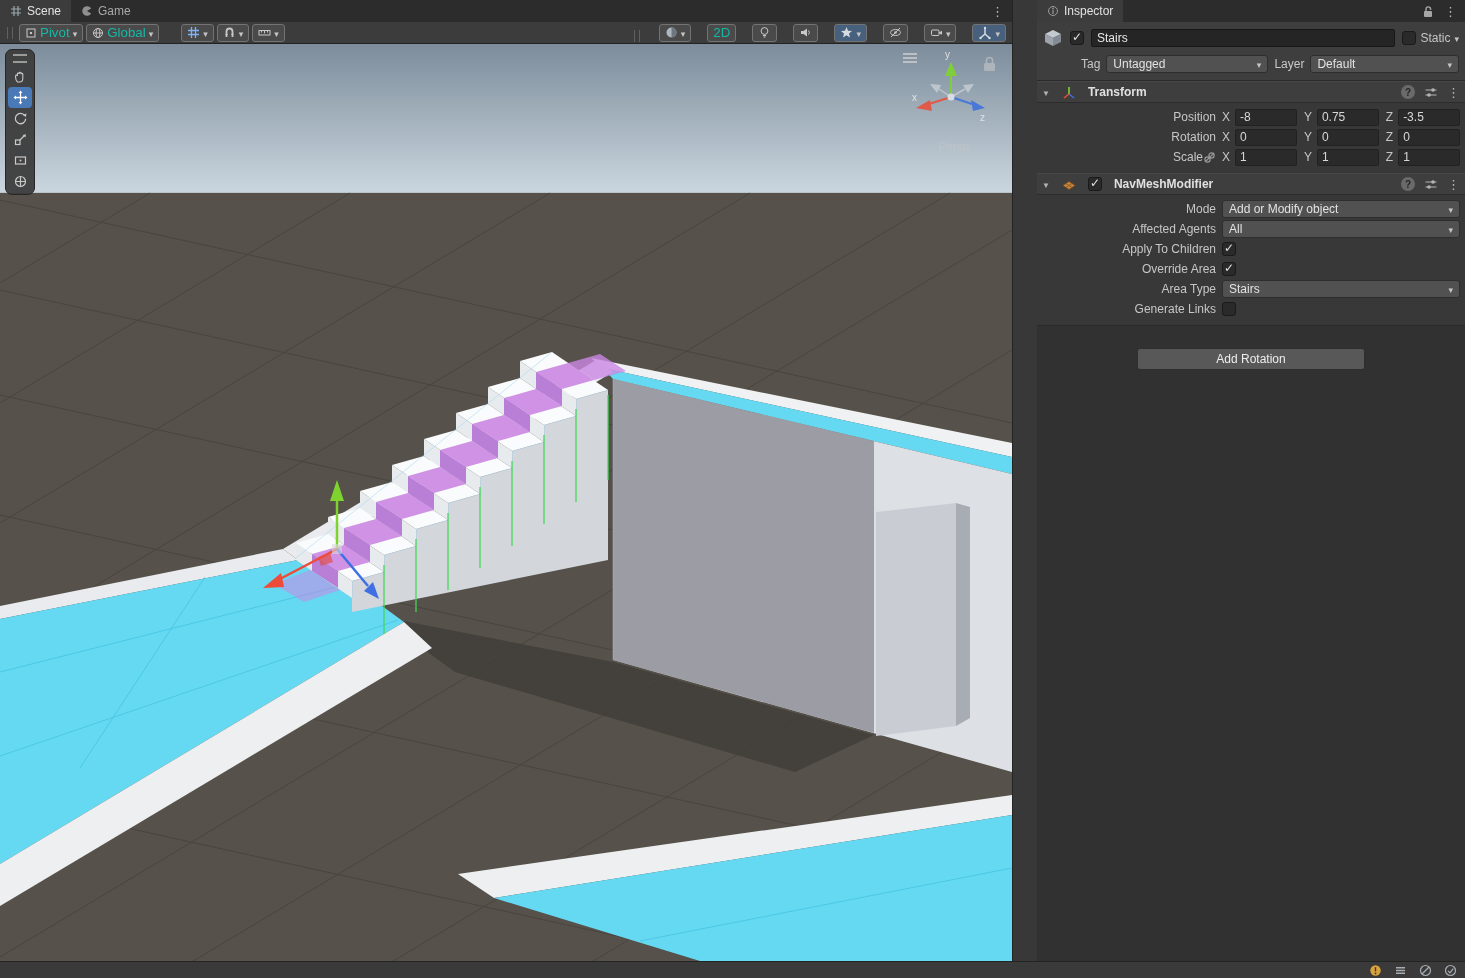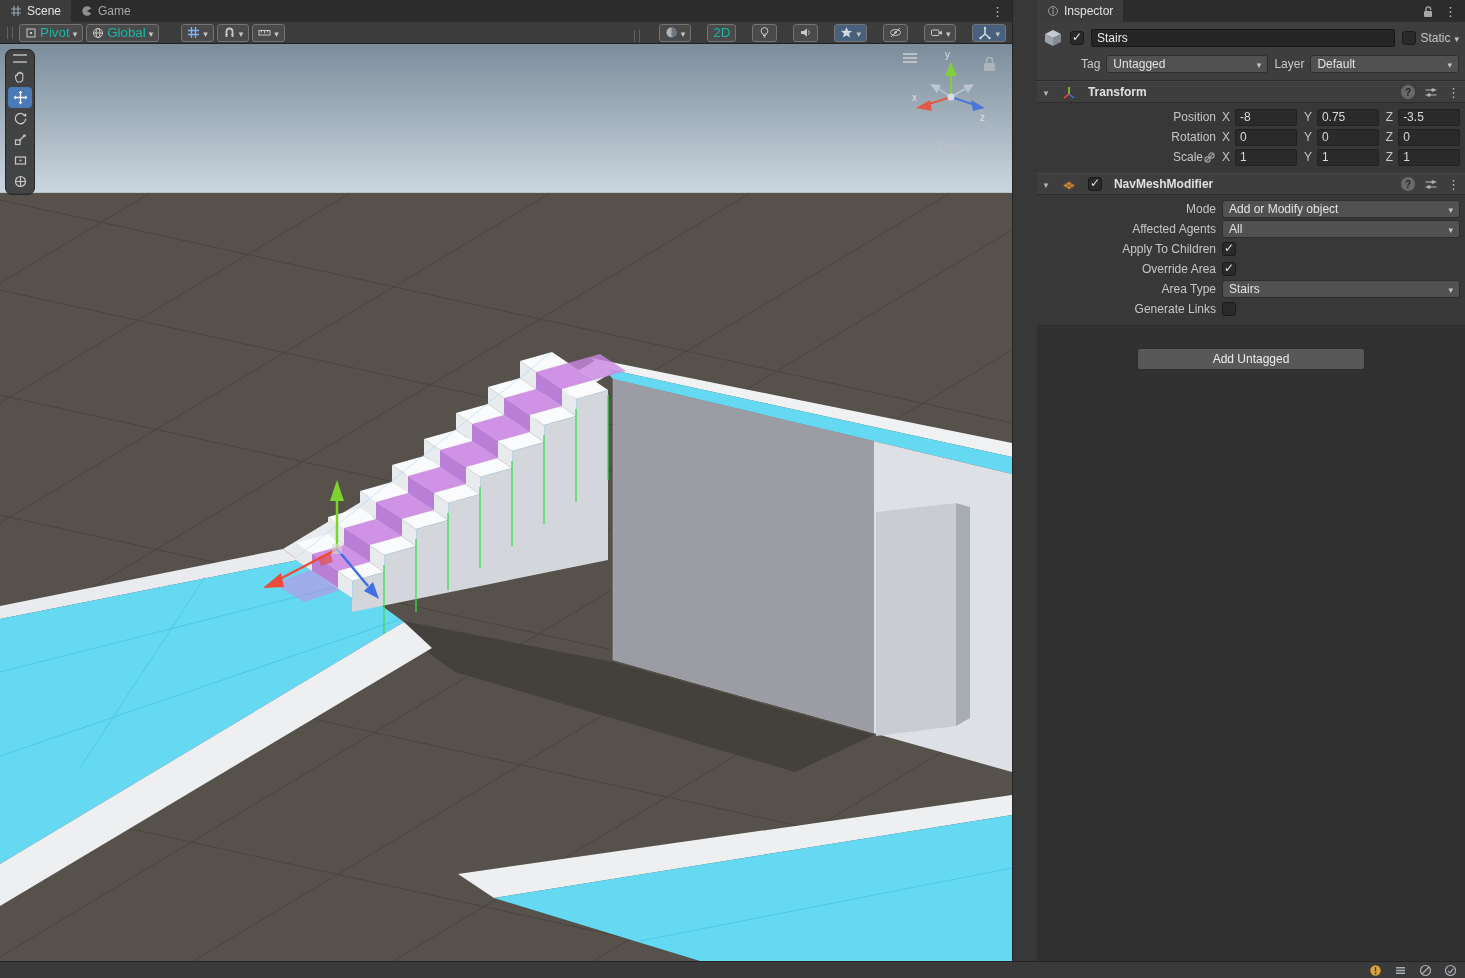--- a/index.html
+++ b/index.html
@@ -627,21 +627,21 @@
               <span>Generate Links</span>
             </div>
           <div class="t-fields">
             <span class="checkbox" data-checked="false"></span>
           </div>
         </div>
       </div>
     </div>
 
     <div class="inspector-rest">
-      <button class="add-comp">Add Untagged</button>
+      <button class="add-comp">Add Rotation</button>
     </div>
   </div>
 
   <div class="statusbar">
     <svg width="13" height="13" viewBox="0 0 13 13">
         <circle cx="6.5" cy="6.5" r="5.2" fill="#D9A33C"></circle>
         <rect x="5.8" y="3.2" width="1.4" height="4.2" fill="#3A3A3A"></rect>
         <circle cx="6.5" cy="9.4" r="0.9" fill="#3A3A3A"></circle>
       </svg>
     <svg width="13" height="13" viewBox="0 0 13 13">

